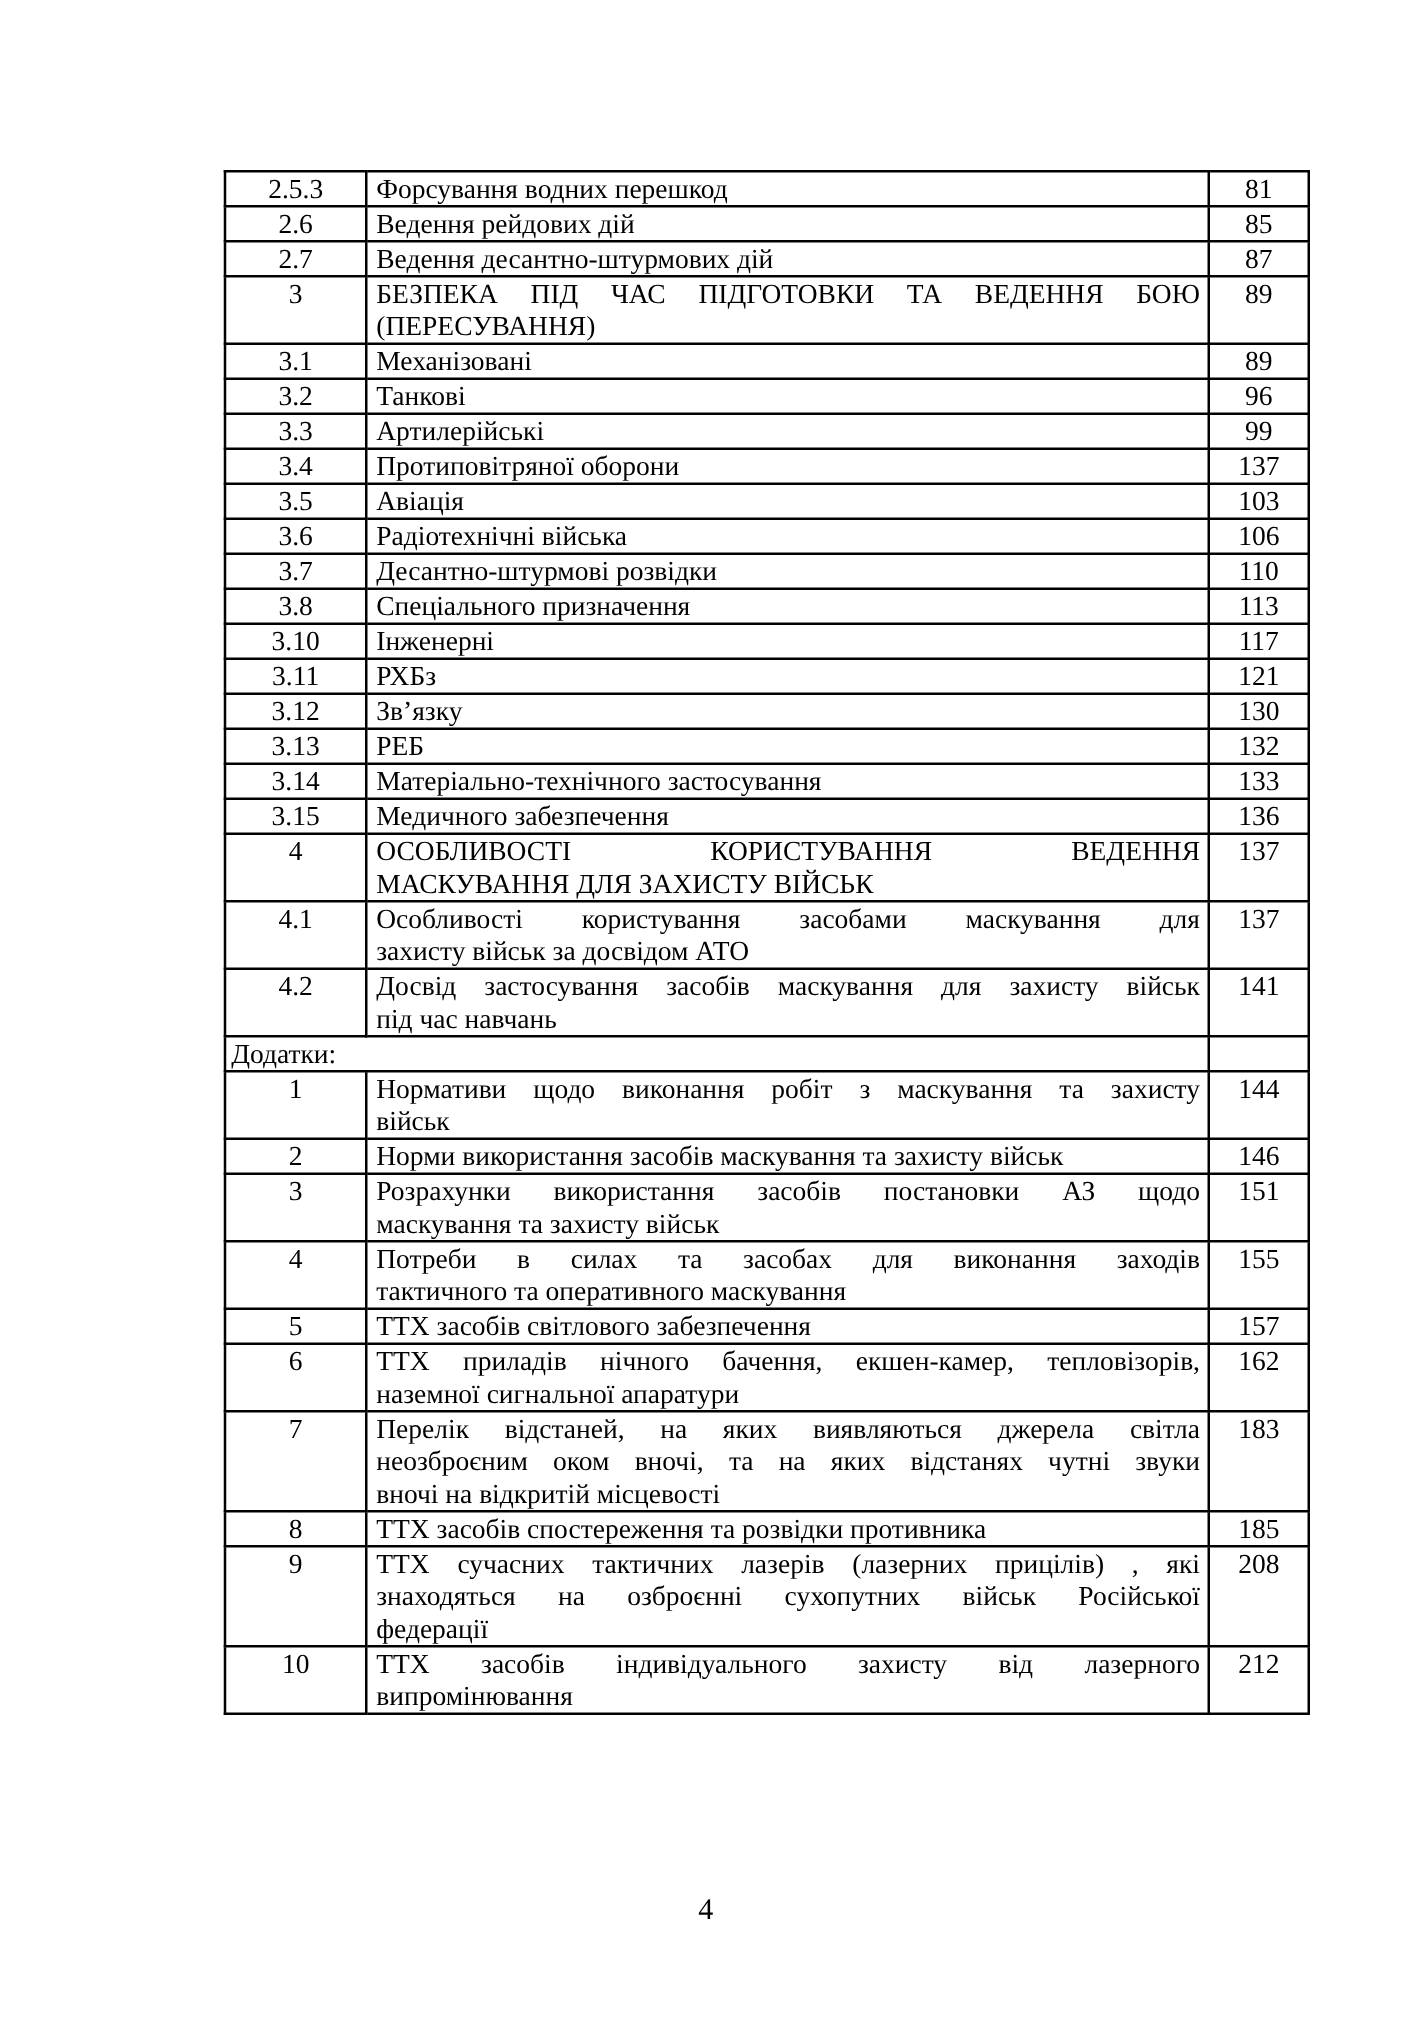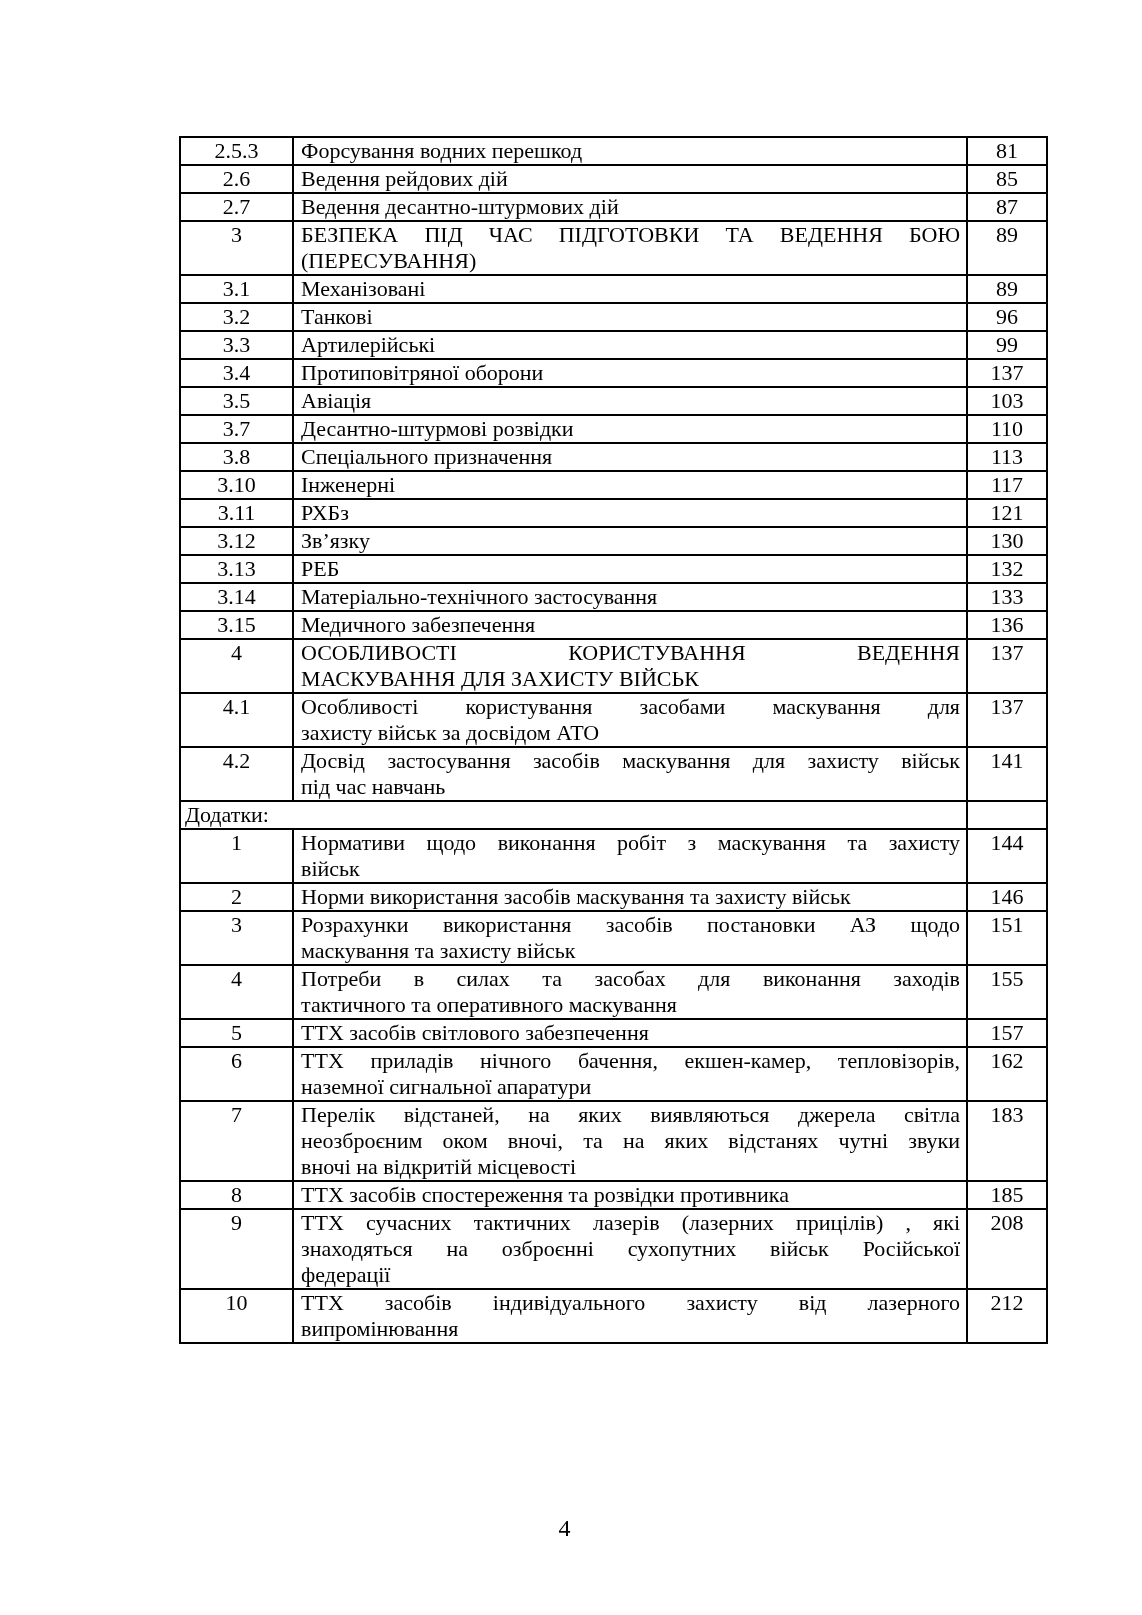--- a/index.html
+++ b/index.html
@@ -134,20 +134,27 @@
         <td class="pg">137</td>
       </tr>
       <tr>
         <td class="nm">3.5</td>
         <td class="tl">
           <div class="ll">Авіація</div>
         </td>
         <td class="pg">103</td>
       </tr>
       <tr>
+        <td class="nm">3.6</td>
+        <td class="tl">
+          <div class="ll">Радіотехнічні війська</div>
+        </td>
+        <td class="pg">106</td>
+      </tr>
+      <tr>
         <td class="nm">3.7</td>
         <td class="tl">
           <div class="ll">Десантно-штурмові розвідки</div>
         </td>
         <td class="pg">110</td>
       </tr>
       <tr>
         <td class="nm">3.8</td>
         <td class="tl">
           <div class="ll">Спеціального призначення</div>

